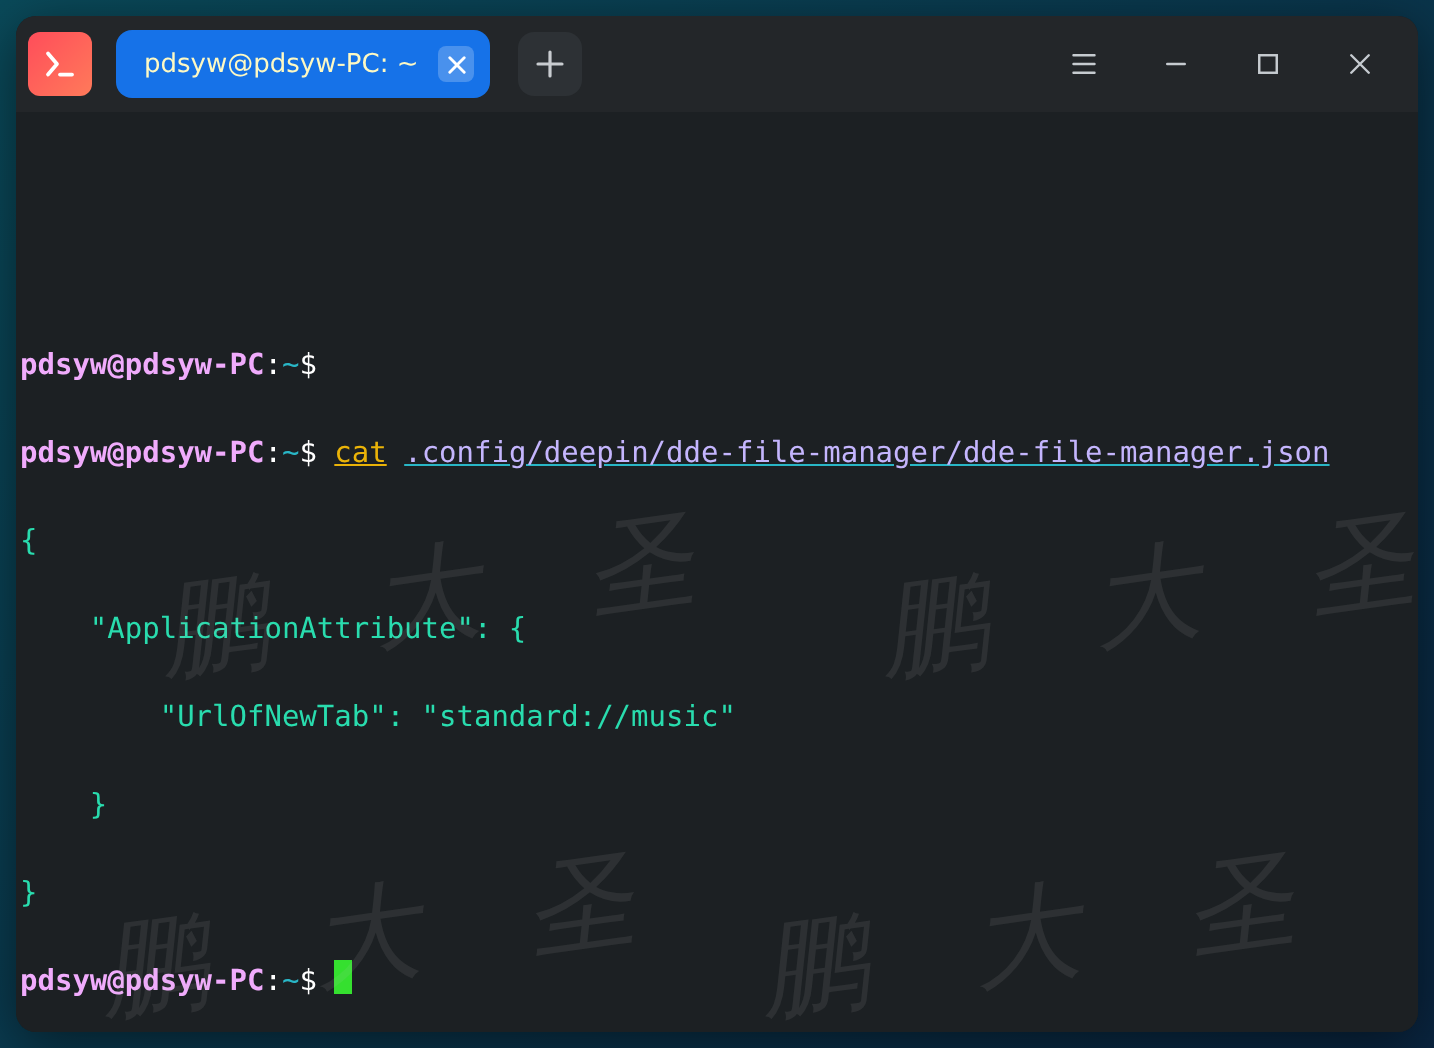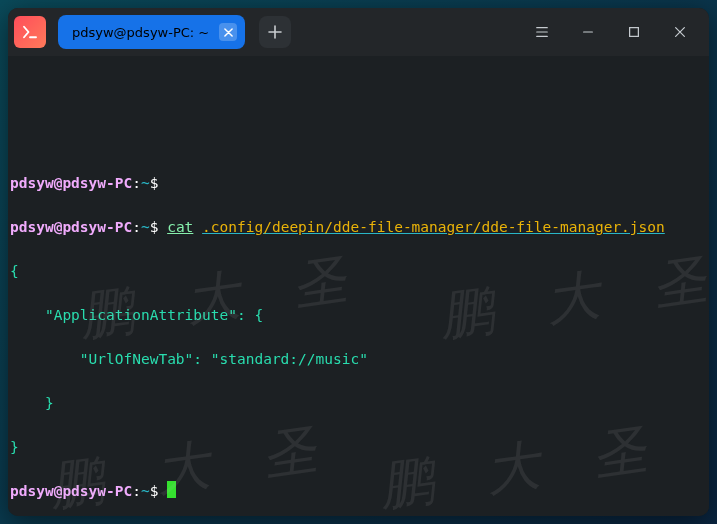--- a/index.html
+++ b/index.html
@@ -39,21 +39,21 @@
     display: flex;
     align-items: center;
     justify-content: center;
     margin-right: 12px;
   }
   .app-icon svg { width: 18px; height: 18px; }
 
   .tab {
     height: 34px;
     background: #1672e8;
-    color: #000000;
+    color: #fef9c3;
     display: flex;
     align-items: center;
     border-radius: 8px;
     padding: 0 8px 0 14px;
     font-size: 13px;
     font-family: "DejaVu Sans", "Noto Sans", sans-serif;
   }
   .tab-text { margin-right: 10px; }
   .tab-close {
     width: 18px;
@@ -103,22 +103,22 @@
     color: #e8e8e8;
     white-space: pre;
     position: relative;
     background: #1c2023;
   }
 
   .ps-user { color: #f0abfc; font-weight: bold; }
   .ps-colon { color: #ffffff; }
   .ps-tilde { color: #29b6c6; }
   .ps-dollar { color: #ffffff; }
-  .cmd-cat { color: #86efac; text-decoration: underline; }
-  .cmd-arg { color: #eab308; text-decoration: underline; text-decoration-color: #29b6c6; }
+  .cmd-cat { color: #eab308; text-decoration: underline; }
+  .cmd-arg { color: #c4b5fd; text-decoration: underline; text-decoration-color: #29b6c6; }
   .json-brace { color: #29dcae; }
   .json-key { color: #29dcae; }
   .json-val { color: #29dcae; }
 
   .cursor {
     display: inline-block;
     width: 9px;
     height: 17px;
     background: #35e02f;
     vertical-align: -2px;

